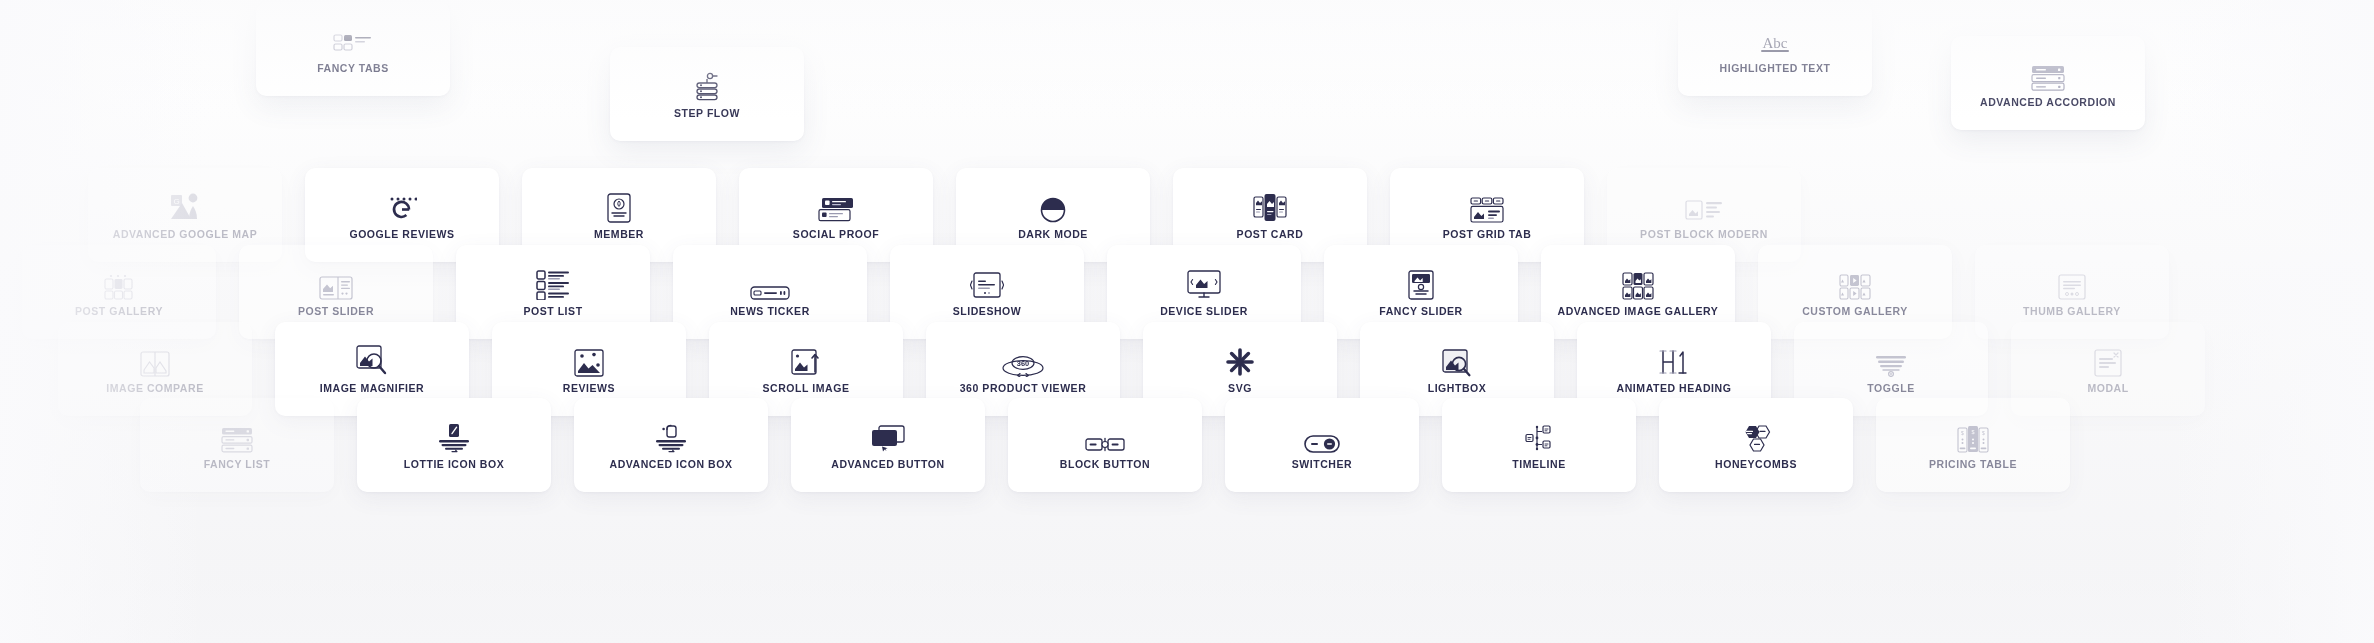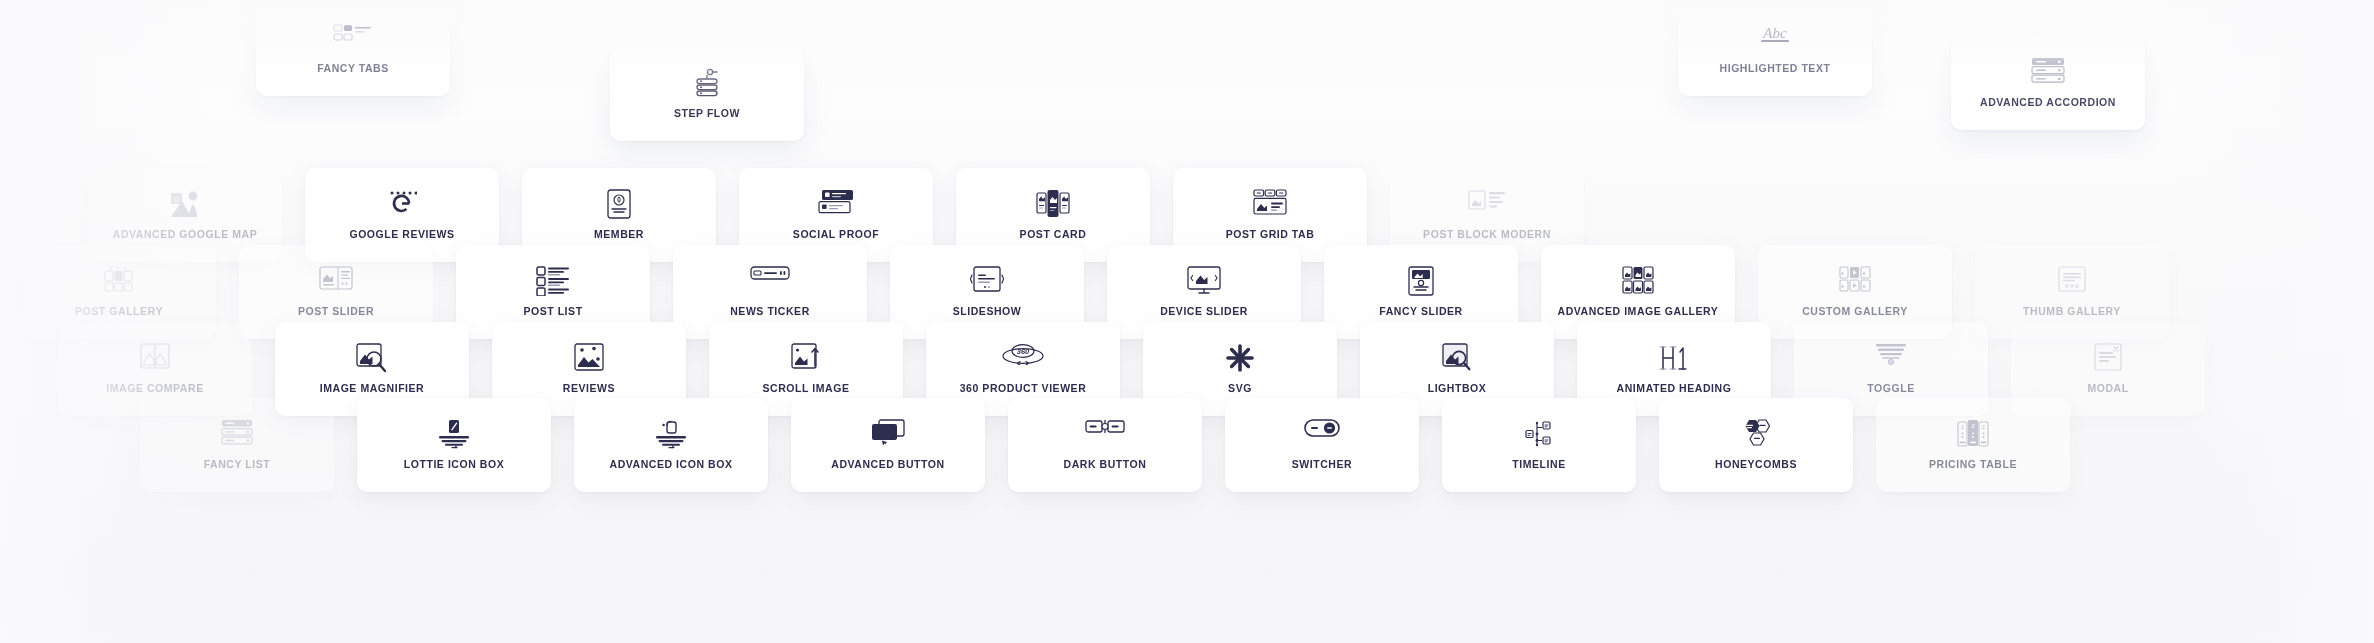--- a/index.html
+++ b/index.html
@@ -24,23 +24,22 @@
     border-radius: 10px;
     box-shadow: 0 6px 22px rgba(80,85,120,0.075), 0 1px 3px rgba(80,85,120,0.05);
     display: flex;
     flex-direction: column;
     align-items: center;
     justify-content: center;
     flex: 0 0 auto;
   }
   .card .ico {
     height: 34px;
-    display:flex; align-items:flex-start; justify-content:center;
+    display:flex; align-items:flex-end; justify-content:center;
     margin-bottom: 6px;
-    font-style: italic;
   }
   .card .ico svg { display:block; }
   .card .lbl {
     font-size: 10.5px;
     letter-spacing: 0.55px;
     font-weight: 700;
     color: #2d2d4e;
     text-align: center;
     line-height: 1.1;
     white-space: nowrap;
@@ -183,20 +182,29 @@
         <rect x="7" y="3.4" width="4.6" height="4.6" rx="1" fill="#fff"></rect>
         <rect x="14" y="4" width="14" height="1.3" rx=".65" fill="#fff"></rect>
         <rect x="14" y="7" width="9" height="1.2" rx=".6" fill="#bcbcd0"></rect>
         <rect x="1" y="12.6" width="31" height="11" rx="1.6" stroke="#2d2d4e" stroke-width="1.2" fill="#fff"></rect>
         <rect x="4" y="15.4" width="4.6" height="4.6" rx="1" fill="#2d2d4e"></rect>
         <rect x="11" y="16" width="14" height="1.3" rx=".65" fill="#9a9ab0"></rect>
         <rect x="11" y="19" width="9" height="1.2" rx=".6" fill="#9a9ab0"></rect>
           </svg>
         </div>
         <div class="lbl">SOCIAL PROOF</div>
+      </div>
+      <div class="card">
+        <div class="ico">
+          <svg width="26" height="26" viewBox="0 0 26 26" fill="none">
+        <circle cx="13" cy="13" r="11.5" stroke="#2d2d4e" stroke-width="1.6"></circle>
+        <path d="M1.5 13a11.5 11.5 0 0 1 23 0z" fill="#2d2d4e"></path>
+          </svg>
+        </div>
+        <div class="lbl">DARK MODE</div>
       </div>
       <div class="card">
         <div class="ico">
           <svg width="34" height="30" viewBox="0 0 34 30" fill="none">
         <rect x="1" y="4" width="9" height="20" rx="1.6" stroke="#2d2d4e" stroke-width="1.2"></rect>
         <path d="M3 10l2-2.4 2 2.4 2-1.8v4H3z" fill="#2d2d4e"></path>
         <rect x="3" y="16" width="5" height="1.1" rx=".55" fill="#2d2d4e"></rect>
         <rect x="3" y="18.6" width="4" height="1" rx=".5" fill="#9a9ab0"></rect>
         <rect x="24" y="4" width="9" height="20" rx="1.6" stroke="#2d2d4e" stroke-width="1.2"></rect>
         <path d="M26 10l2-2.4 2 2.4 2-1.8v4h-6z" fill="#2d2d4e"></path>
@@ -577,21 +585,21 @@
         <div class="ico">
           <svg width="40" height="16" viewBox="0 0 40 16" fill="none">
         <rect x="1" y="2" width="16" height="11" rx="2" stroke="#2d2d4e" stroke-width="1.3"></rect>
         <rect x="4.6" y="6.6" width="7" height="1.8" rx=".9" fill="#2d2d4e"></rect>
         <rect x="23" y="2" width="16" height="11" rx="2" stroke="#2d2d4e" stroke-width="1.3"></rect>
         <rect x="26.6" y="6.6" width="7" height="1.8" rx=".9" fill="#2d2d4e"></rect>
         <path d="M20 1.5v12" stroke="#2d2d4e" stroke-width="1.3" stroke-linecap="round"></path>
         <circle cx="20" cy="7.5" r="3" fill="#fff" stroke="#2d2d4e" stroke-width="1.1"></circle>
           </svg>
         </div>
-        <div class="lbl">DARK BUTTON</div>
+        <div class="lbl">BLOCK BUTTON</div>
       </div>
       <div class="card">
         <div class="ico">
           <svg width="36" height="18" viewBox="0 0 36 18" fill="none">
         <rect x="1" y="1" width="34" height="16" rx="8" stroke="#2d2d4e" stroke-width="1.6" fill="none"></rect>
         <circle cx="25.5" cy="9" r="5.6" fill="#2d2d4e"></circle>
         <rect x="28" y="8.2" width="1" height="1.6"></rect>
         <rect x="7" y="8" width="7" height="2" rx="1" fill="#2d2d4e"></rect>
         <rect x="23" y="8.2" width="5" height="1.6" rx=".8" fill="#fff"></rect>
           </svg>

